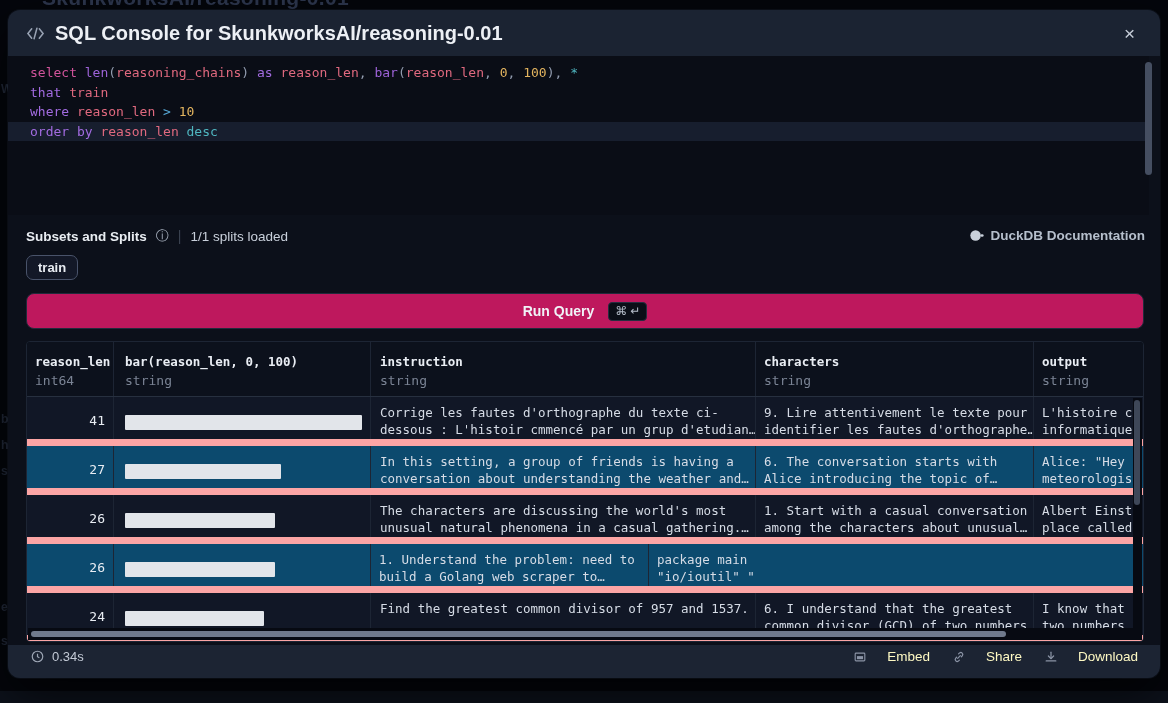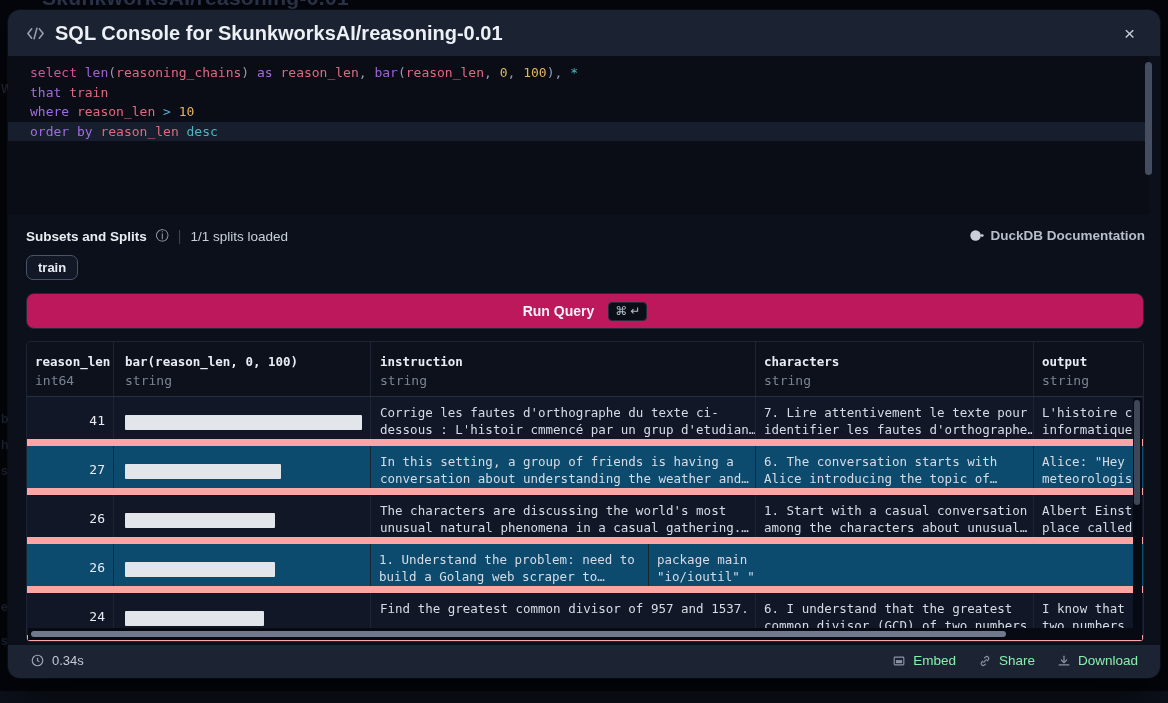--- a/index.html
+++ b/index.html
@@ -70,24 +70,24 @@
   .bar-fill { height:15px; background:#e2e5ea; border-radius:1px; margin-top:11px; }
   .cell-lines { font-size:12.5px; line-height:16.5px; color:#d6dce6; white-space:pre; padding-top:8px; }
   .table-vscroll { position:absolute; top:56px; right:1px; width:9px; bottom:13px; background:#070a12; }
   .table-vscroll .thumb { position:absolute; top:2px; left:1px; width:6px; height:105px;
                           background:#3e4758; border-radius:3px; }
   .table-hscroll { position:absolute; left:1px; right:1px; bottom:1px; height:12px; background:#070a12; }
   .thumb-h { position:absolute; left:3px; top:3px; width:975px; height:6px; background:#707a8c; border-radius:3px; }
 
   
   .footer { position:absolute; left:0; right:0; bottom:0; height:33px; background:#1c2433;
-            display:flex; align-items:flex-start; padding:8px 22px; }
+            display:flex; align-items:flex-end; padding:14px 22px; }
   .time { display:flex; align-items:center; gap:7px; color:#c3cad6; font-size:13px; margin-left:14px; }
   .footer-actions { margin-left:auto; display:flex; gap:22px; }
-  .f-action { display:flex; align-items:center; gap:7px; color:#86efac; font-size:13.5px;
+  .f-action { display:flex; align-items:center; gap:20px; color:#fef9c3; font-size:13.5px;
               background:none; border:none; cursor:pointer; }
 </style>
 </head>
 <body>
 
 <div class="backdrop-top">
   <span>SkunkworksAI/reasoning-0.01</span>
 </div>
 <div id="edge-frags">
     <span class="edge-frag" style="top: 82px;">W</span>
@@ -170,21 +170,21 @@
       </div>
     </div>
     <div id="table-body">
         <div class="t-row data odd">
           <div class="t-cell c0 cell-num">41</div>
           <div class="t-cell c1">
             <div class="bar-fill" style="width: 237px;"></div>
           </div>
           <div class="t-cell c2 cell-lines">Corrige les fautes d'orthographe du texte ci-
 dessous : L'histoir cmmencé par un grup d'etudian…</div>
-          <div class="t-cell c3 cell-lines">7. Lire attentivement le texte pour
+          <div class="t-cell c3 cell-lines">9. Lire attentivement le texte pour
 identifier les fautes d'orthographe…</div>
           <div class="t-cell c4 cell-lines">L'histoire co
 informatique</div>
         </div>
         <div class="t-row data even">
           <div class="t-cell c0 cell-num">27</div>
           <div class="t-cell c1">
             <div class="bar-fill" style="width: 156px;"></div>
           </div>
           <div class="t-cell c2 cell-lines">In this setting, a group of friends is having a

